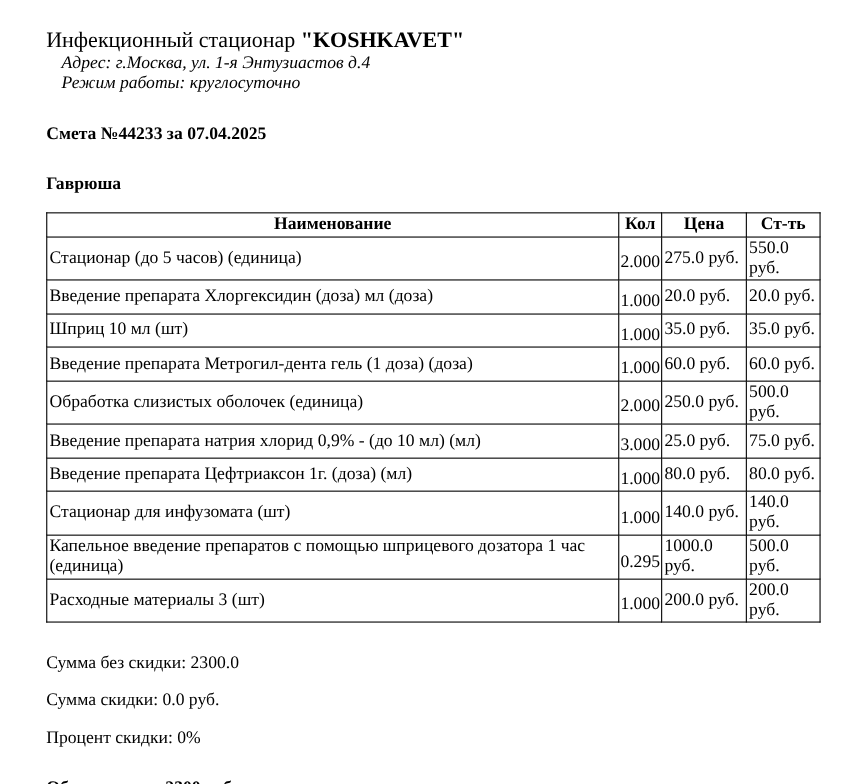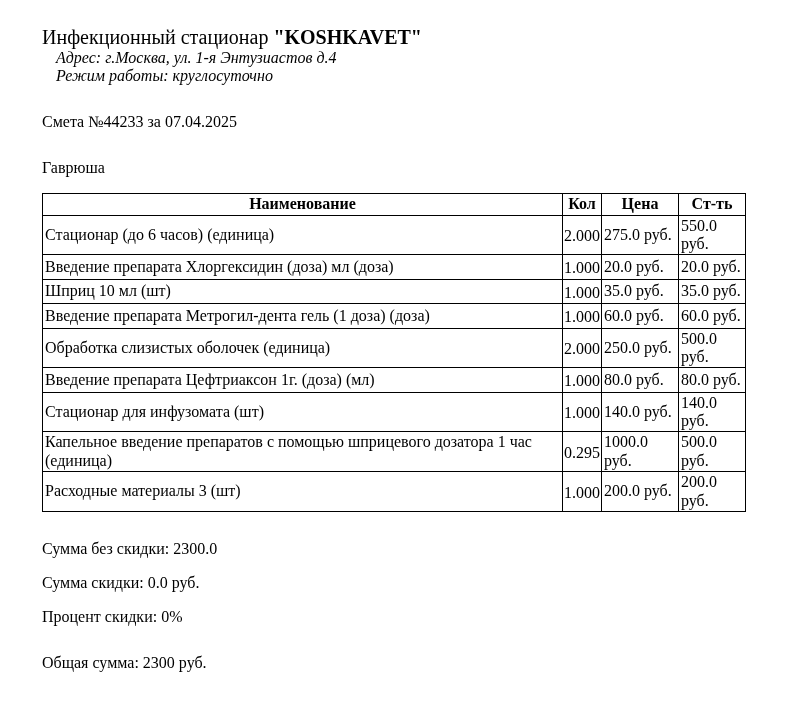--- a/index.html
+++ b/index.html
@@ -31,21 +31,21 @@
     line-height: 1.13;
     margin-left: 14px;
   }
   .doc-contact div {
     white-space: nowrap;
   }
   p {
     margin: 16px 0;
   }
   .bold {
-    font-weight: normal;
+    font-weight: bold;
     margin-top: 28px;
   }
   table.items {
     border-collapse: collapse;
     table-layout: fixed;
     width: 703px;
     margin-top: 10px;
   }
   table.items th,
   table.items td {
@@ -57,21 +57,21 @@
   table.items th {
     font-weight: bold;
     text-align: center;
     padding: 1px 2px;
   }
   table.items td {
     text-align: left;
     padding: 1px 2px;
   }
   table.items td.qty {
-    padding: 4px 0 1px 1px;
+    padding: 10px 0 1px 1px;
   }
   .summary-first {
     margin-top: 28px;
   }
 </style>
 </head>
 <body>
 
 <div class="page">
 
@@ -96,21 +96,21 @@
     <thead>
       <tr>
         <th>Наименование</th>
         <th>Кол</th>
         <th>Цена</th>
         <th>Ст-ть</th>
       </tr>
     </thead>
     <tbody>
       <tr>
-        <td>Стационар (до 6 часов) (единица)</td>
+        <td>Стационар (до 5 часов) (единица)</td>
         <td class="qty">2.000</td>
         <td>275.0 руб.</td>
         <td>550.0 руб.</td>
       </tr>
       <tr>
         <td>Введение препарата Хлоргексидин (доза) мл (доза)</td>
         <td class="qty">1.000</td>
         <td>20.0 руб.</td>
         <td>20.0 руб.</td>
       </tr>
@@ -124,20 +124,26 @@
         <td>Введение препарата Метрогил-дента гель (1 доза) (доза)</td>
         <td class="qty">1.000</td>
         <td>60.0 руб.</td>
         <td>60.0 руб.</td>
       </tr>
       <tr>
         <td>Обработка слизистых оболочек (единица)</td>
         <td class="qty">2.000</td>
         <td>250.0 руб.</td>
         <td>500.0 руб.</td>
+      </tr>
+      <tr>
+        <td>Введение препарата натрия хлорид 0,9% - (до 10 мл) (мл)</td>
+        <td class="qty">3.000</td>
+        <td>25.0 руб.</td>
+        <td>75.0 руб.</td>
       </tr>
       <tr>
         <td>Введение препарата Цефтриаксон 1г. (доза) (мл)</td>
         <td class="qty">1.000</td>
         <td>80.0 руб.</td>
         <td>80.0 руб.</td>
       </tr>
       <tr>
         <td>Стационар для инфузомата (шт)</td>
         <td class="qty">1.000</td>

